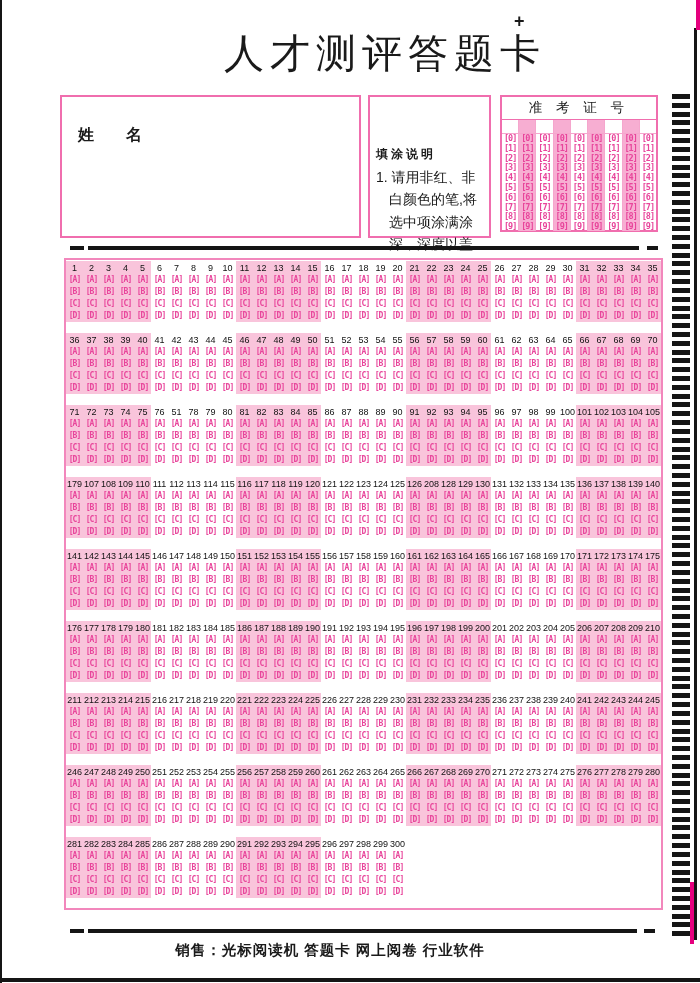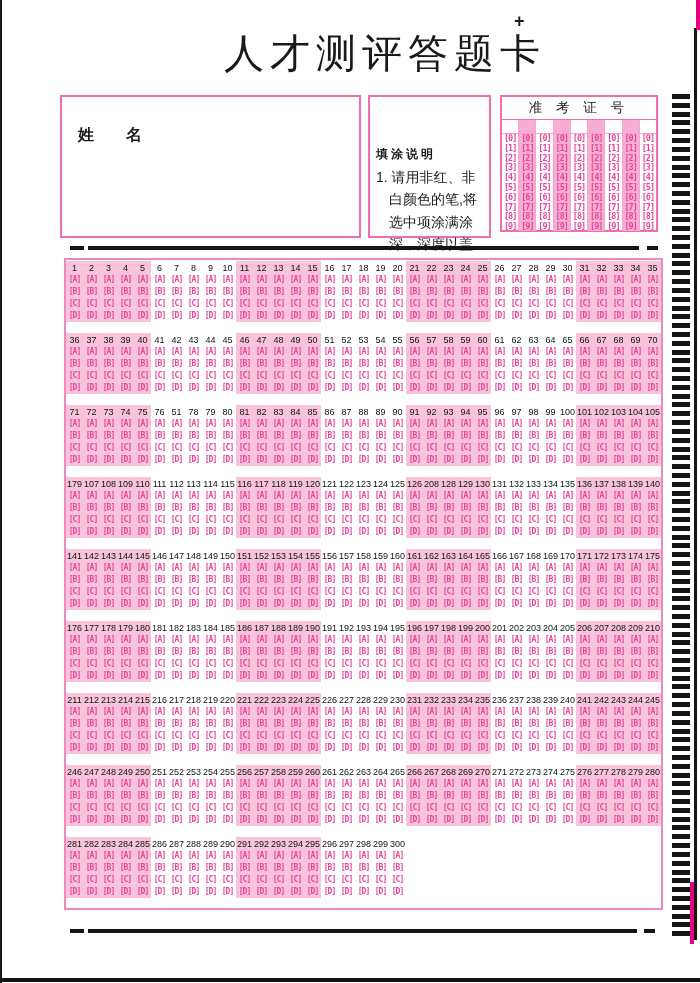--- a/index.html
+++ b/index.html
@@ -2447,14 +2447,15 @@
       <div class="mark"></div>
       <div class="mark"></div>
       <div class="mark"></div>
       <div class="mark"></div>
       <div class="mark"></div>
       <div class="mark"></div>
       <div class="mark"></div>
       <div class="mark"></div>
     </div>
 
+  <div class="footer">销售：光标阅读机 答题卡 网上阅卷 行业软件</div>
 
 </div>
 
 </body></html>

